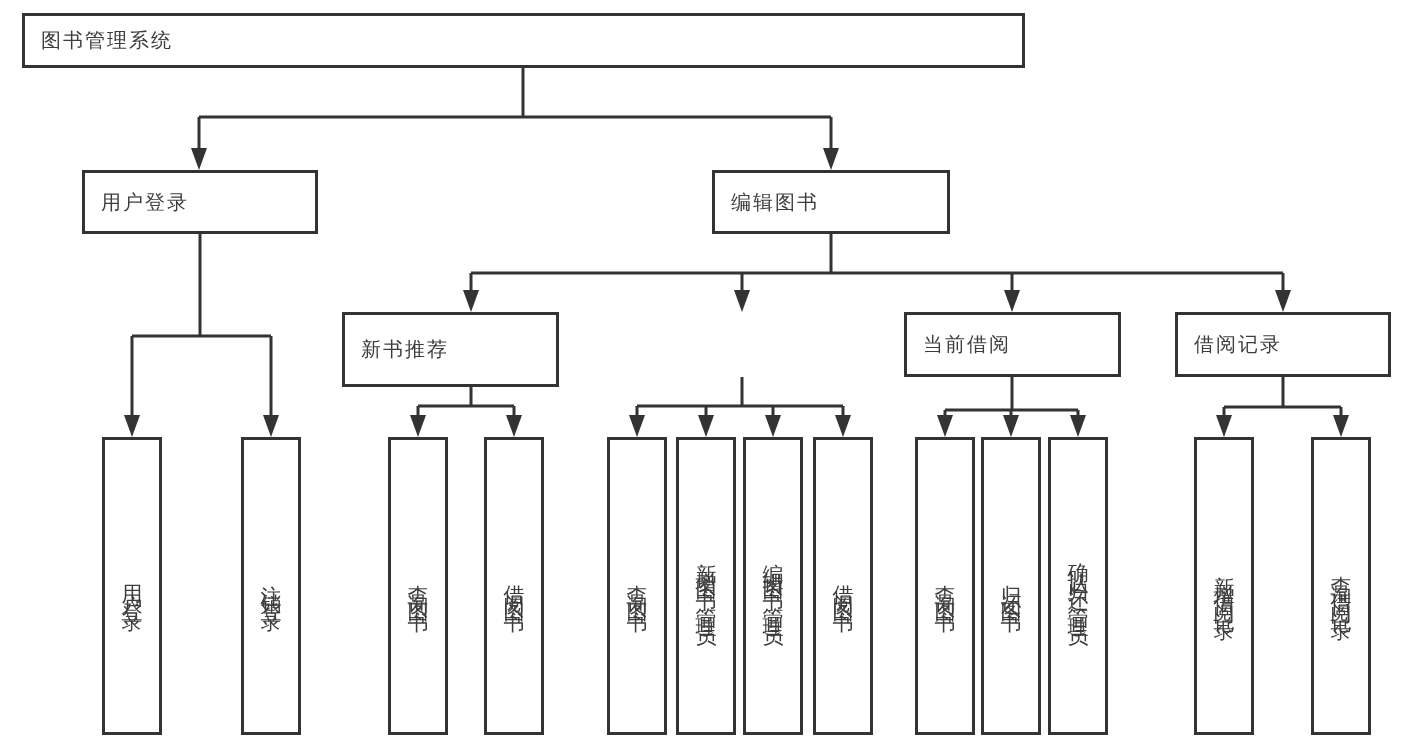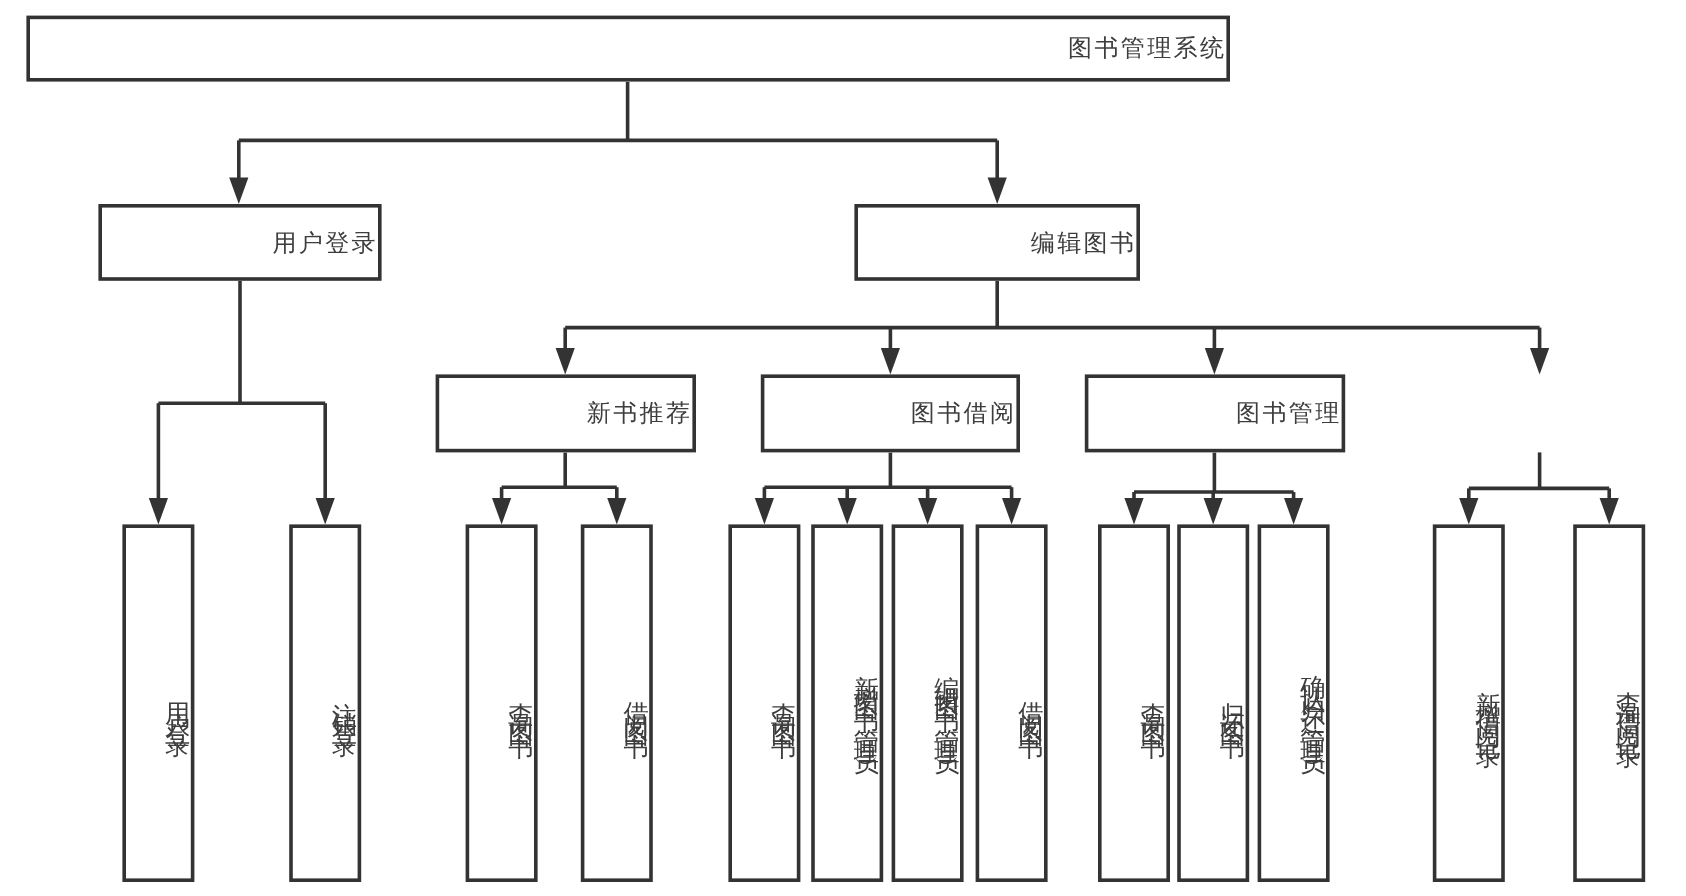--- a/index.html
+++ b/index.html
@@ -20,21 +20,21 @@
   .stage { position: relative; width: 1405px; height: 747px; }
   .connectors { position: absolute; left: 0; top: 0; width: 1405px; height: 747px; pointer-events: none; }
   .connectors line { stroke: var(--line); stroke-width: 3; }
   .connectors polygon { fill: var(--line); stroke: none; }
   .node {
     position: absolute;
     background: var(--box_bg);
     border: 3px solid var(--line);
     display: flex;
     align-items: center;
-    justify-content: flex-end;
+    justify-content: flex-start;
     text-align: center;
     padding-left: 16px;
   }
   .box { font-size: 20px; letter-spacing: 2px; }
   .leaf span {
     writing-mode: vertical-rl;
     font-size: 21px;
     letter-spacing: 9px;
     line-height: 1.1;
     white-space: nowrap;
@@ -121,28 +121,28 @@
     <span>图书管理系统</span>
   </div>
 
   <div class="node box" style="left:82px;top:170px;width:236px;height:64px">
     <span>用户登录</span>
   </div>
   <div class="node box" style="left:712px;top:170px;width:238px;height:64px">
     <span>编辑图书</span>
   </div>
 
-  <div class="node box" style="left:363px;top:312px;width:217px;height:65px">
+  <div class="node box" style="left:342px;top:312px;width:217px;height:75px">
     <span>新书推荐</span>
   </div>
-  <div class="node box" style="left:634px;top:312px;width:216px;height:65px">
-    <span>图书借阅</span>
+  <div class="node box" style="left:904px;top:312px;width:217px;height:65px">
+    <span>当前借阅</span>
   </div>
-  <div class="node box" style="left:904px;top:312px;width:217px;height:65px">
-    <span>图书管理</span>
+  <div class="node box" style="left:1175px;top:312px;width:216px;height:65px">
+    <span>借阅记录</span>
   </div>
 
   <div class="node leaf" style="left:102px;top:437px;width:60px;height:298px">
     <span>用户登录</span>
   </div>
   <div class="node leaf" style="left:241px;top:437px;width:60px;height:298px">
     <span>注销登录</span>
   </div>
 
   <div class="node leaf" style="left:388px;top:437px;width:60px;height:298px">

